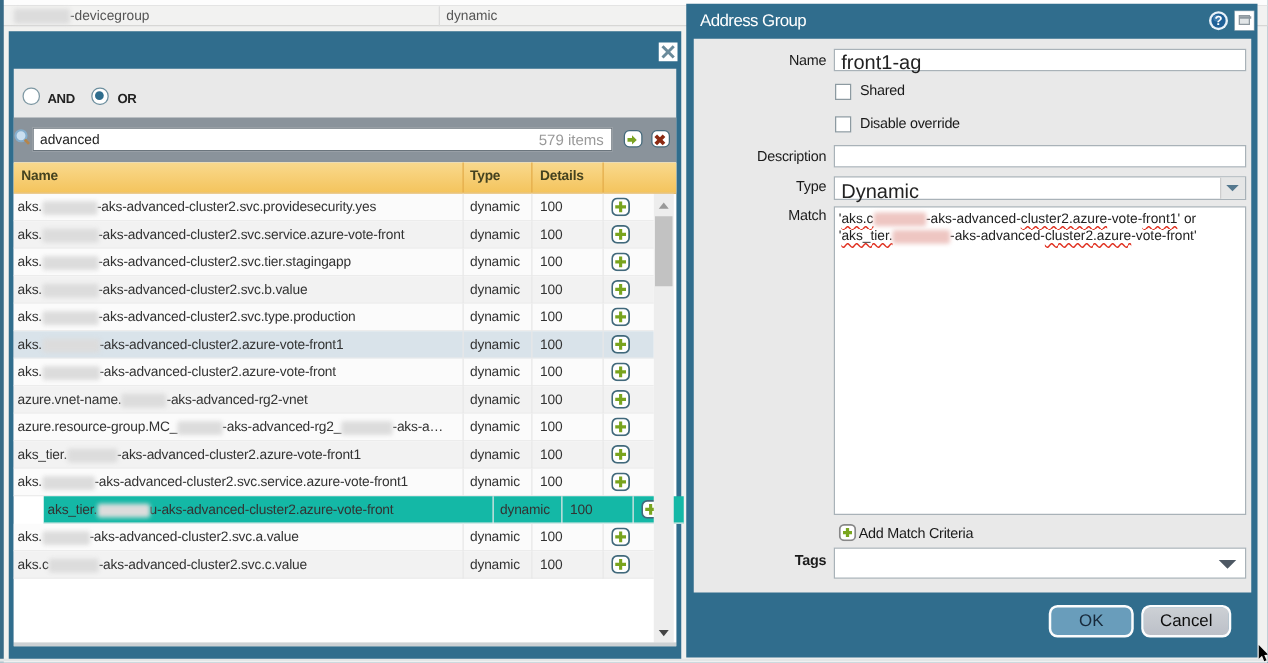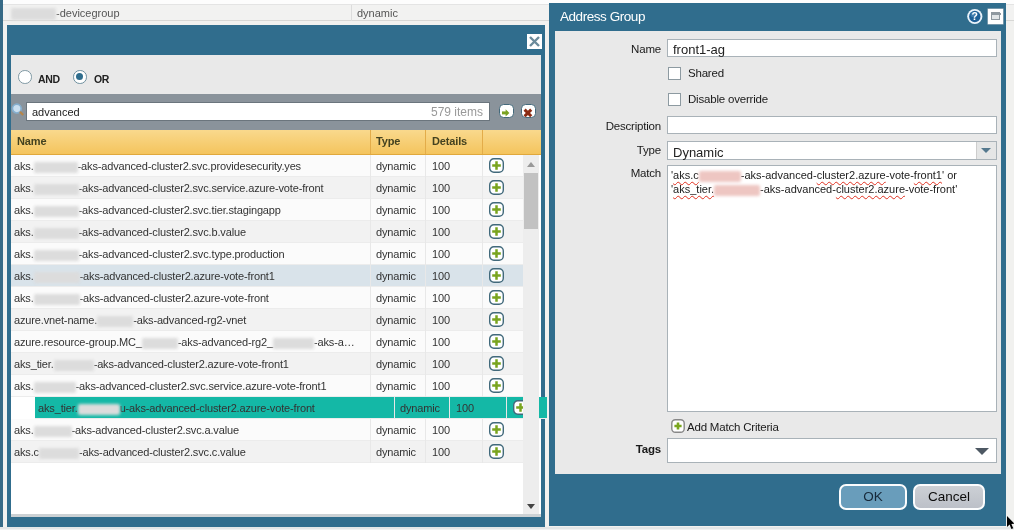--- a/index.html
+++ b/index.html
@@ -52,21 +52,21 @@
 
 #sbar { position:absolute; left:512px; top:25px; width:16px; height:360px; background:#ededed; }
 #sthumb { position:absolute; left:1px; top:18px; width:14px; height:56px; background:#c2c2c2; }
 .sarrow { position:absolute; left:4px; width:0; height:0; border-left:4.5px solid transparent; border-right:4.5px solid transparent; }
 
 
 #rdlg { left:549px; top:3px; width:457px; height:523px; background:#306d8d; }
 #rtitle { position:absolute; left:11px; top:6px; color:#fff; font-size:13.5px; letter-spacing:-0.45px; }
 #rpanel { position:absolute; left:6px; top:28px; width:446px; height:443px; background:#e9e9e9; }
 .flabel { position:absolute; font-size:11.5px; letter-spacing:-0.2px; color:#1a1a1a; text-align:right; }
-.finput { position:absolute; left:112px; width:330px; height:18px; background:#fff; border:1px solid #a9b2b8; font-size:13px; color:#222; }
+.finput { position:absolute; left:112px; width:330px; height:18px; background:#fff; border:1px solid #a9b2b8; font-size:16px; color:#222; }
 .cbox { position:absolute; left:113px; width:13px; height:13px; background:#fff; border:1px solid #8d9aa1; }
 .cblabel { position:absolute; left:133px; font-size:11.5px; letter-spacing:-0.2px; color:#1a1a1a; }
 #matcharea { position:absolute; left:112px; top:134px; width:330px; height:247px; background:#fff; border:1px solid #a9b2b8;
   font-size:11px; color:#222; padding:2px 3px; line-height:14px; }
 .wavy { text-decoration:underline; text-decoration-style:wavy; text-decoration-color:#e03020; text-decoration-thickness:1px; text-underline-offset:2px; }
 .pinkblur { display:inline-block; background:#eec6c2; border-radius:2px; filter:blur(1.5px); vertical-align:middle; height:11px; }
 #addmc { position:absolute; left:122px; top:390px; font-size:11.5px; letter-spacing:-0.2px; color:#1a1a1a; }
 #tagsinput { position:absolute; left:112px; top:407px; width:330px; height:25px; background:#fff; border:1px solid #a9b2b8; }
 .dropbtn { position:absolute; width:0; height:0; border-left:8px solid transparent; border-right:8px solid transparent; }
 #rfooter { position:absolute; left:0; top:471px; width:457px; height:54px; }

